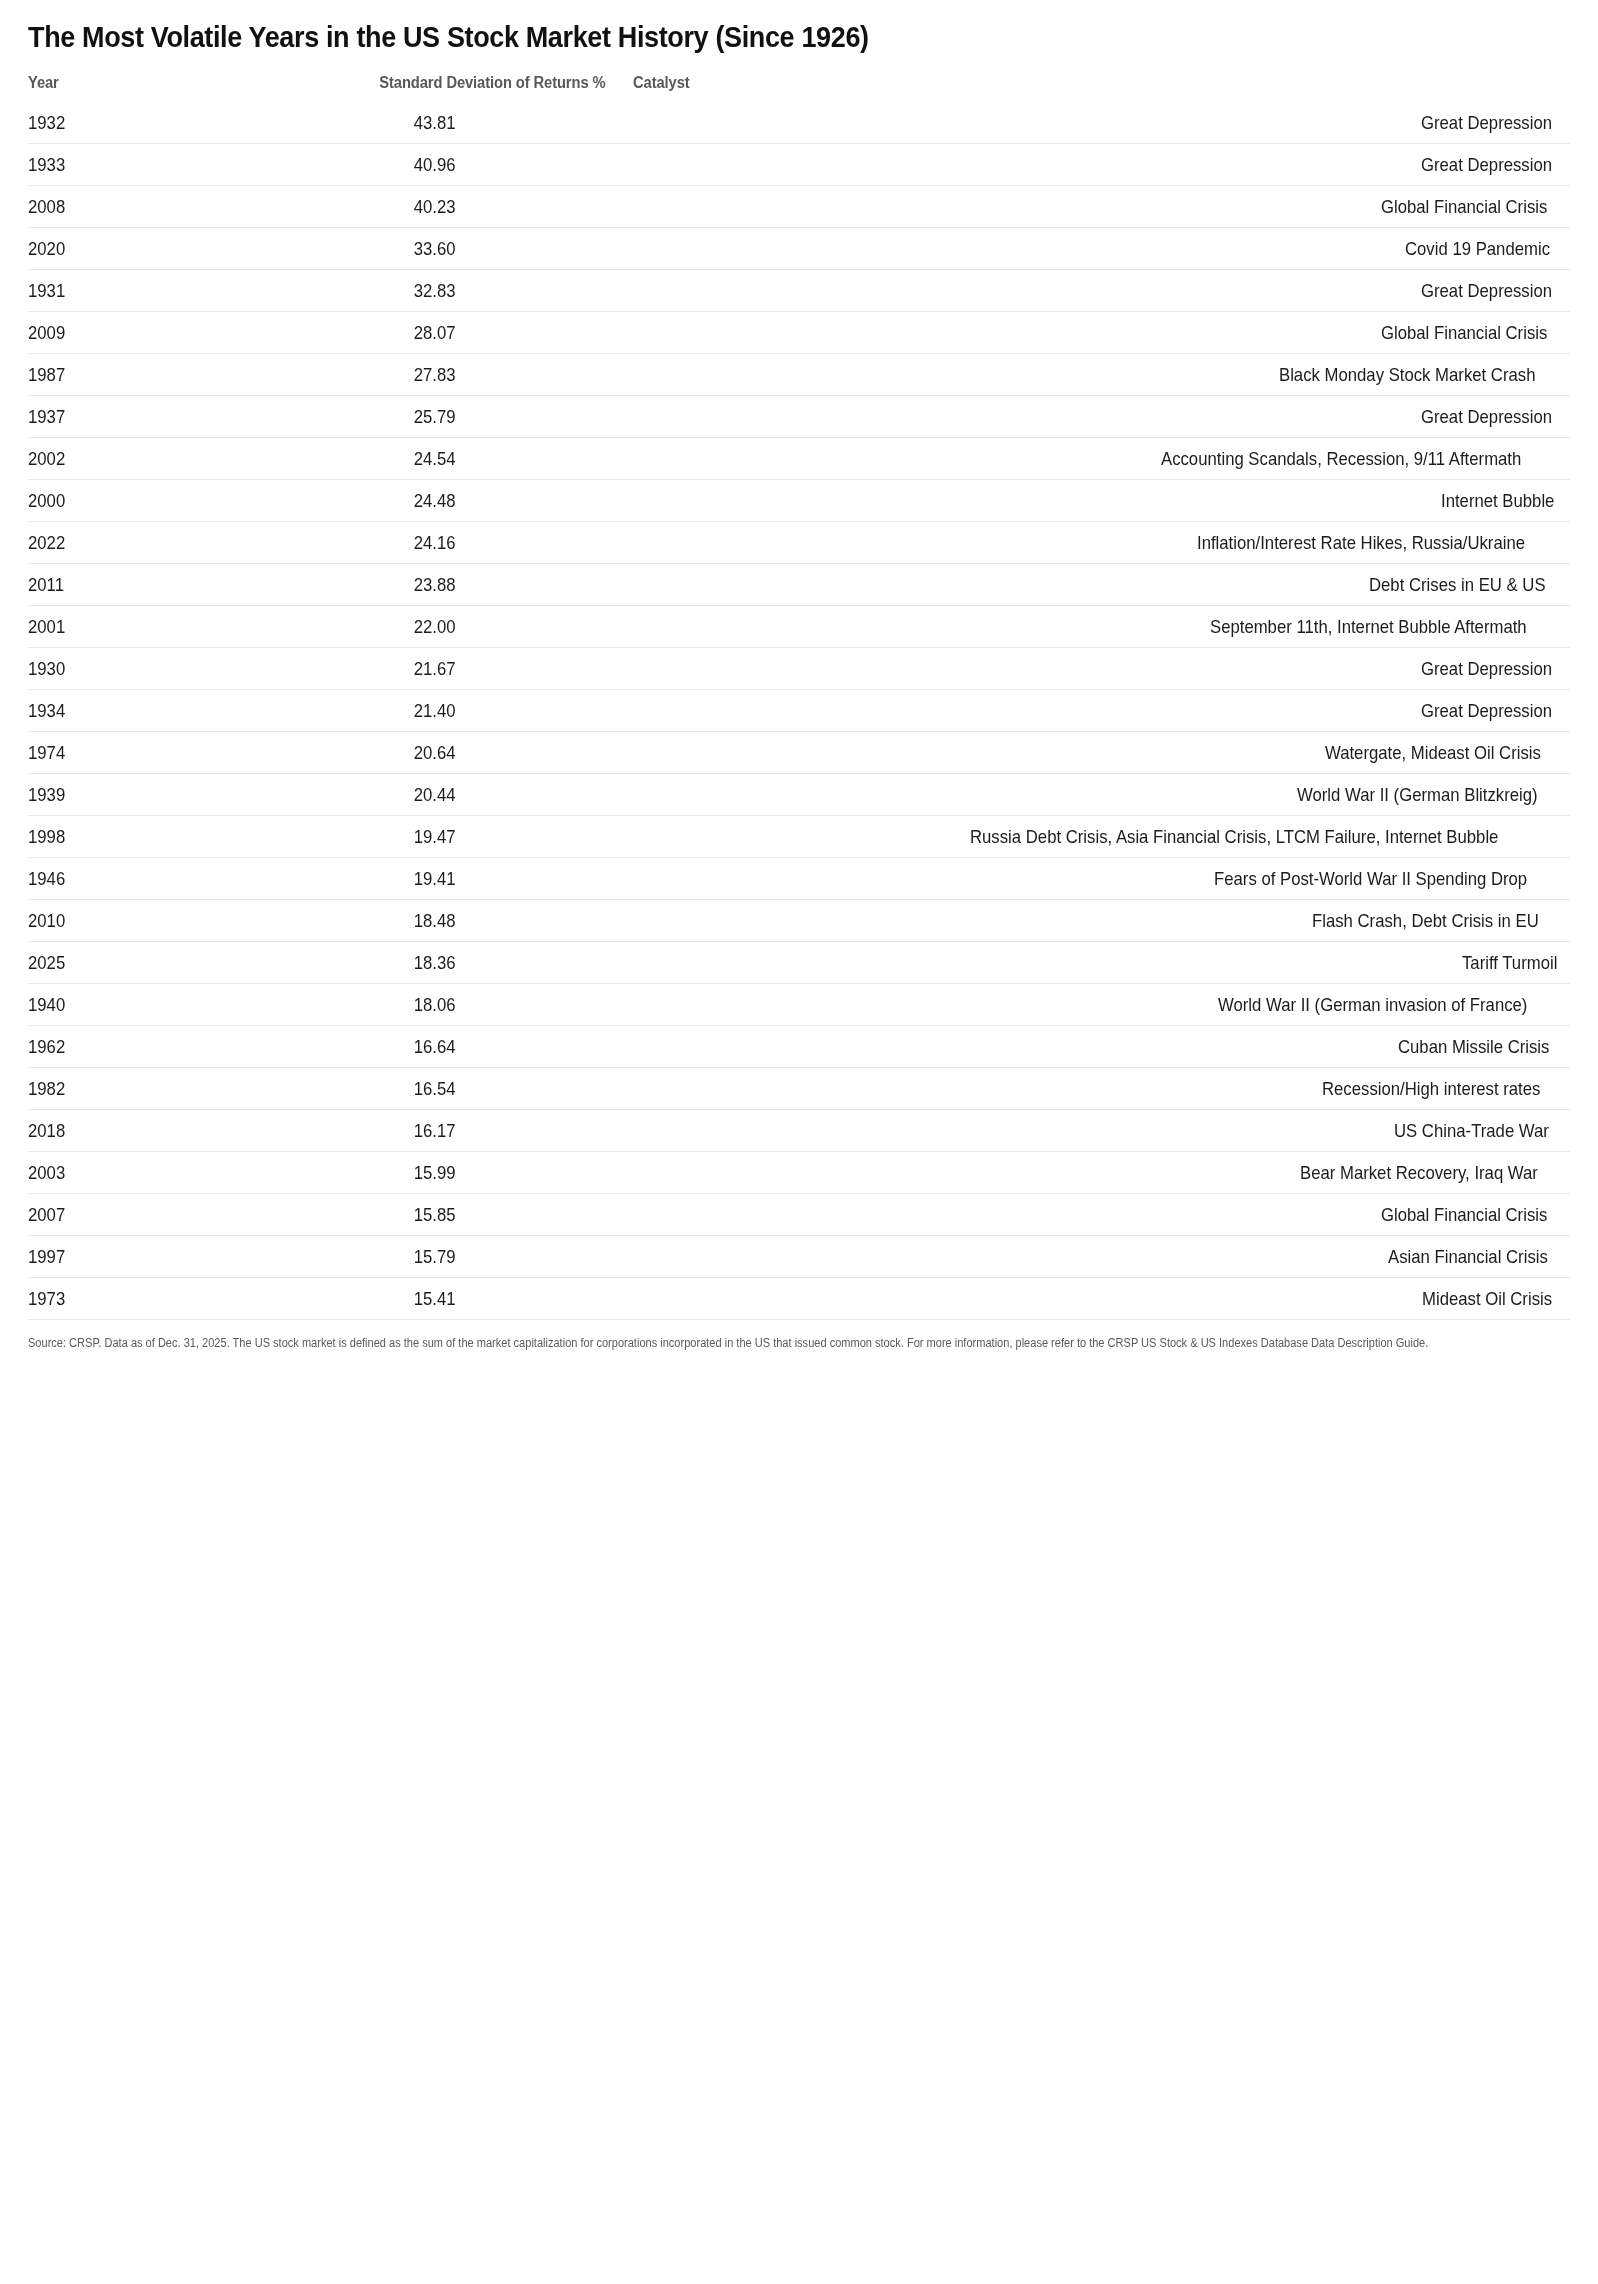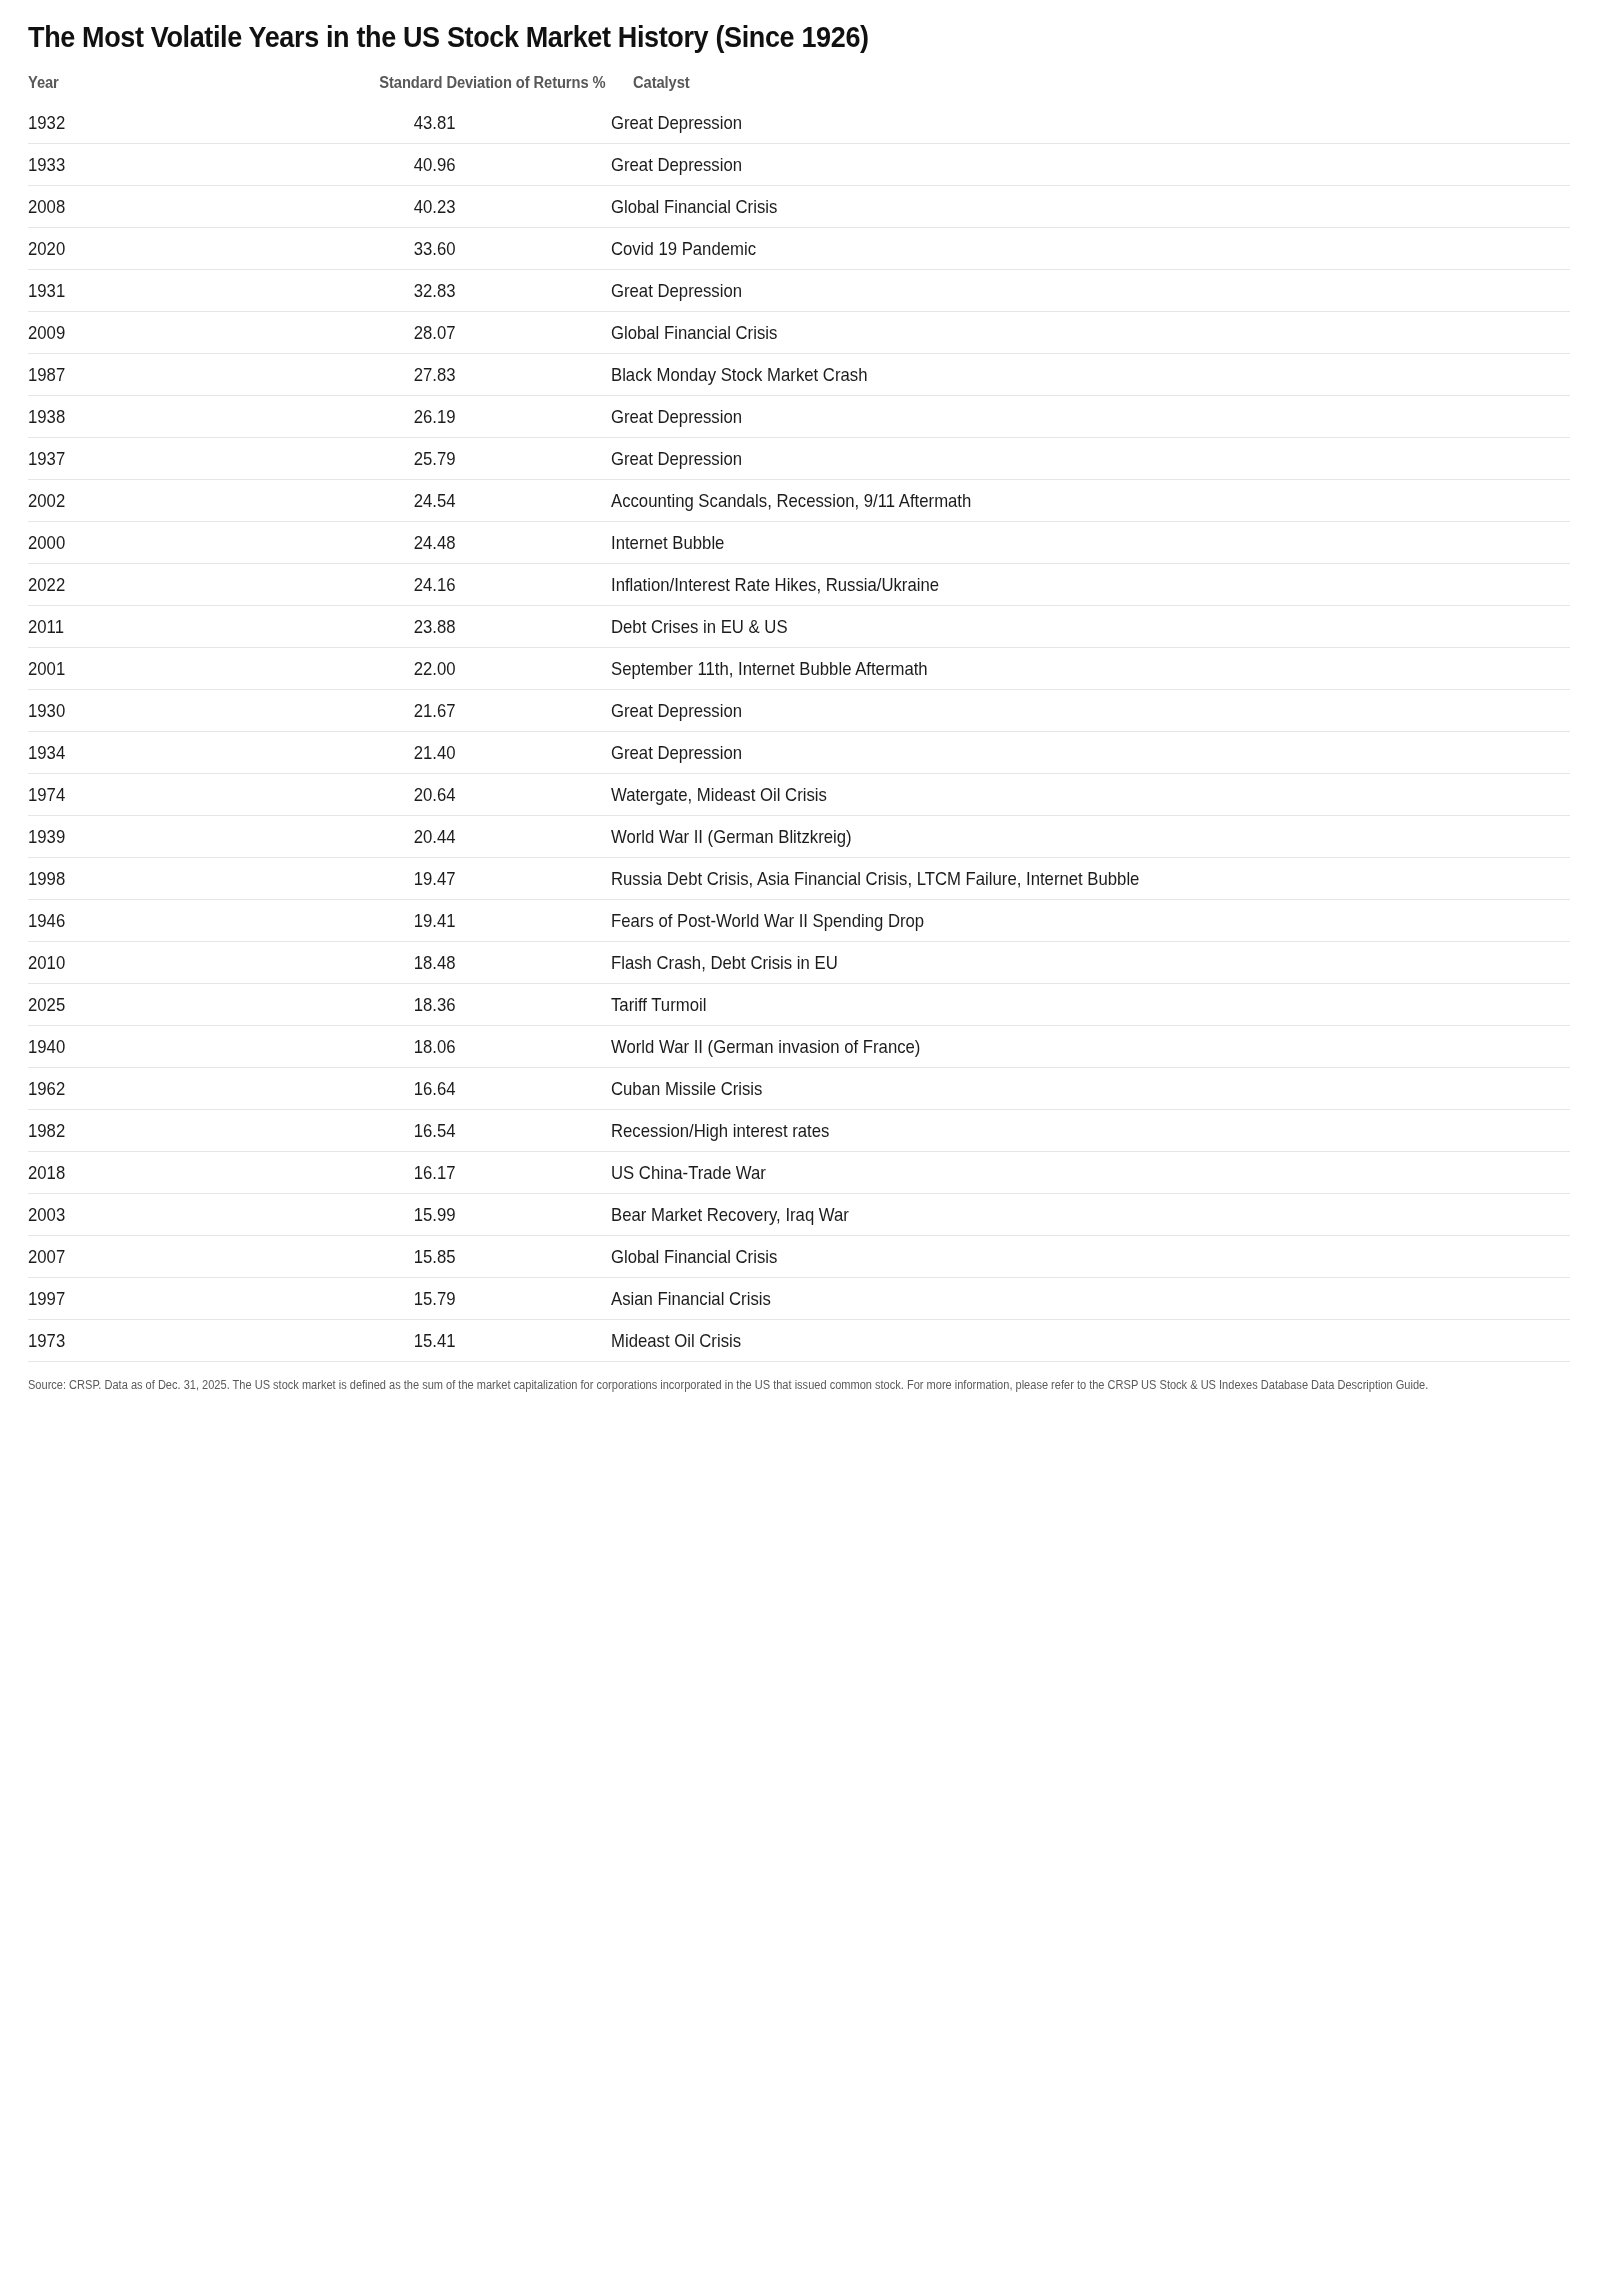--- a/index.html
+++ b/index.html
@@ -94,20 +94,21 @@
   .cell-year span { transform-origin: left center; }
 
   .cell-std {
     text-align: center;
     padding-right: 6px;
   }
   .cell-std span { transform-origin: right center; }
 
   .cell-cat {
     padding-left: 24px;
+    text-align: right;
   }
   .cell-cat span { transform-origin: left center; }
 
   
   .source-note {
     font-size: 12px;
     line-height: 25px;
     color: #5a5a5c;
     border-top: 1px solid #e6e6e6;
     padding-top: 11px;
@@ -168,25 +169,20 @@
         <td class="cell-year"><span>2009</span></td>
         <td class="cell-std"><span>28.07</span></td>
         <td class="cell-cat"><span>Global Financial Crisis</span></td>
       </tr>
       <tr>
         <td class="cell-year"><span>1987</span></td>
         <td class="cell-std"><span>27.83</span></td>
         <td class="cell-cat"><span>Black Monday Stock Market Crash</span></td>
       </tr>
       <tr>
-        <td class="cell-year"><span>1938</span></td>
-        <td class="cell-std"><span>26.19</span></td>
-        <td class="cell-cat"><span>Great Depression</span></td>
-      </tr>
-      <tr>
         <td class="cell-year"><span>1937</span></td>
         <td class="cell-std"><span>25.79</span></td>
         <td class="cell-cat"><span>Great Depression</span></td>
       </tr>
       <tr>
         <td class="cell-year"><span>2002</span></td>
         <td class="cell-std"><span>24.54</span></td>
         <td class="cell-cat"><span>Accounting Scandals, Recession, 9/11 Aftermath</span></td>
       </tr>
       <tr>

